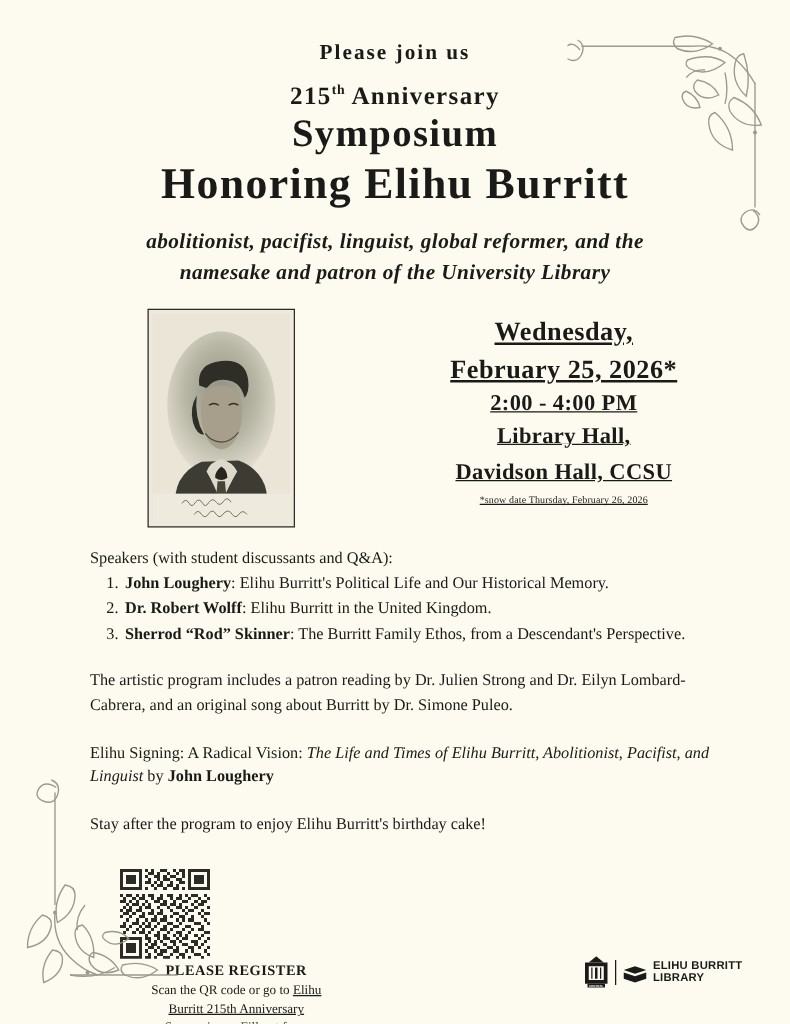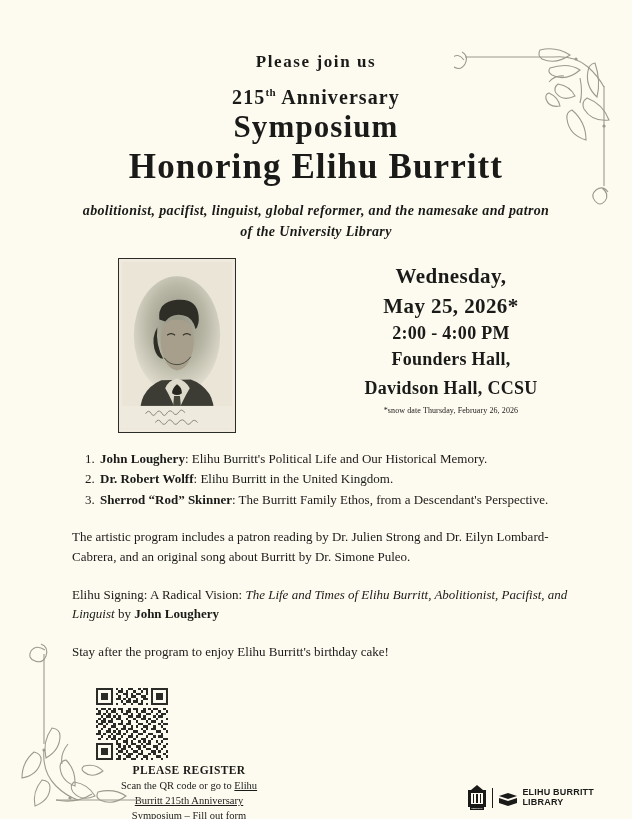--- a/index.html
+++ b/index.html
@@ -12,42 +12,42 @@
     overflow:hidden;
   }
   .poster{position:relative;width:632px;height:819px;}
 
   
   .orn{position:absolute;pointer-events:none;}
   .orn-tr{top:18px;right:8px;width:170px;height:190px;}
   .orn-bl{bottom:22px;left:12px;width:150px;height:185px;}
 
   
-  .hdr{padding-top:32px;text-align:center;margin-top:20px;}
+  .hdr{padding-top:32px;text-align:center;}
   .join{
     font-size:17px;font-weight:bold;letter-spacing:1.6px;
     margin:0 0 14px 0;
   }
   .t1,.t2,.t3{
     font-weight:bold;margin:0;letter-spacing:1.1px;line-height:1.16;
   }
   .t1{font-size:20px;}
   .t2{font-size:31px;}
   .t3{font-size:35px;margin-top:2px;}
   .t1 sup{font-size:.55em;vertical-align:super;letter-spacing:.5px;}
   .subtitle{
-    font-size:14px;font-weight:bold;font-style:italic;
+    font-size:17px;font-weight:bold;font-style:italic;
     letter-spacing:.35px;line-height:1.5;
     margin:12px auto 0 auto;width:470px;
   }
 
   
   .mid{
     display:flex;align-items:flex-start;
-    margin-top:16px;padding-left:118px;
+    margin-top:16px;padding-left:118px;text-decoration:underline;
   }
   .portrait-frame{
     width:118px;height:175px;flex:0 0 auto;
     border:1px solid #2b2b28;
     background:#efeadd;
     padding:3px;box-sizing:border-box;
   }
   .portrait-inner{
     width:100%;height:100%;position:relative;overflow:hidden;
     background:#e9e4d6;
@@ -179,30 +179,31 @@
           <g stroke="#5a5a4c" fill="none" stroke-width=".8" opacity=".85">
             <path d="M24 154 q3 -5 6 0 q2 4 5 -1 q3 -4 6 1 q2 4 5 -1 q3 -4 6 0 q3 4 6 -1 q3 -4 6 1"></path>
             <path d="M34 163 q3 -5 6 0 q3 4 6 -1 q3 -4 6 1 q3 4 6 -1 q4 -4 7 1 q3 4 6 -1 q3 -3 6 1"></path>
           </g>
         </svg>
       </div>
     </div>
 
     <div class="details">
       <p class="d-line">Wednesday,</p>
-      <p class="d-line">May 25, 2026*</p>
+      <p class="d-line">February 25, 2026*</p>
       <p class="d-time">2:00 - 4:00 PM</p>
-      <p class="d-ven">Founders Hall,</p>
+      <p class="d-ven">Library Hall,</p>
       <p class="d-ven">Davidson Hall, CCSU</p>
       <p class="snow">*snow date Thursday, February 26, 2026</p>
     </div>
   </div>
 
   <div class="body-wrap">
 
+    <p class="sp-head">Speakers (with student discussants and Q&amp;A):</p>
     <ol class="speakers">
       <li><b>John Loughery</b><span>: Elihu Burritt's Political Life and Our Historical Memory.</span></li>
       <li><b>Dr. Robert Wolff</b><span>: Elihu Burritt in the United Kingdom.</span></li>
       <li><b>Sherrod “Rod” Skinner</b><span>: The Burritt Family Ethos, from a Descendant's Perspective.</span></li>
     </ol>
 
     <p class="para">The artistic program includes a patron reading by Dr. Julien Strong and Dr. Eilyn Lombard-Cabrera, and an original song about Burritt by Dr. Simone Puleo.</p>
 
     <p class="para"><span>Elihu Signing: A Radical Vision: </span><i>The Life and Times of Elihu Burritt, Abolitionist, Pacifist, and Linguist</i><span> by </span><b>John Loughery</b></p>
 

